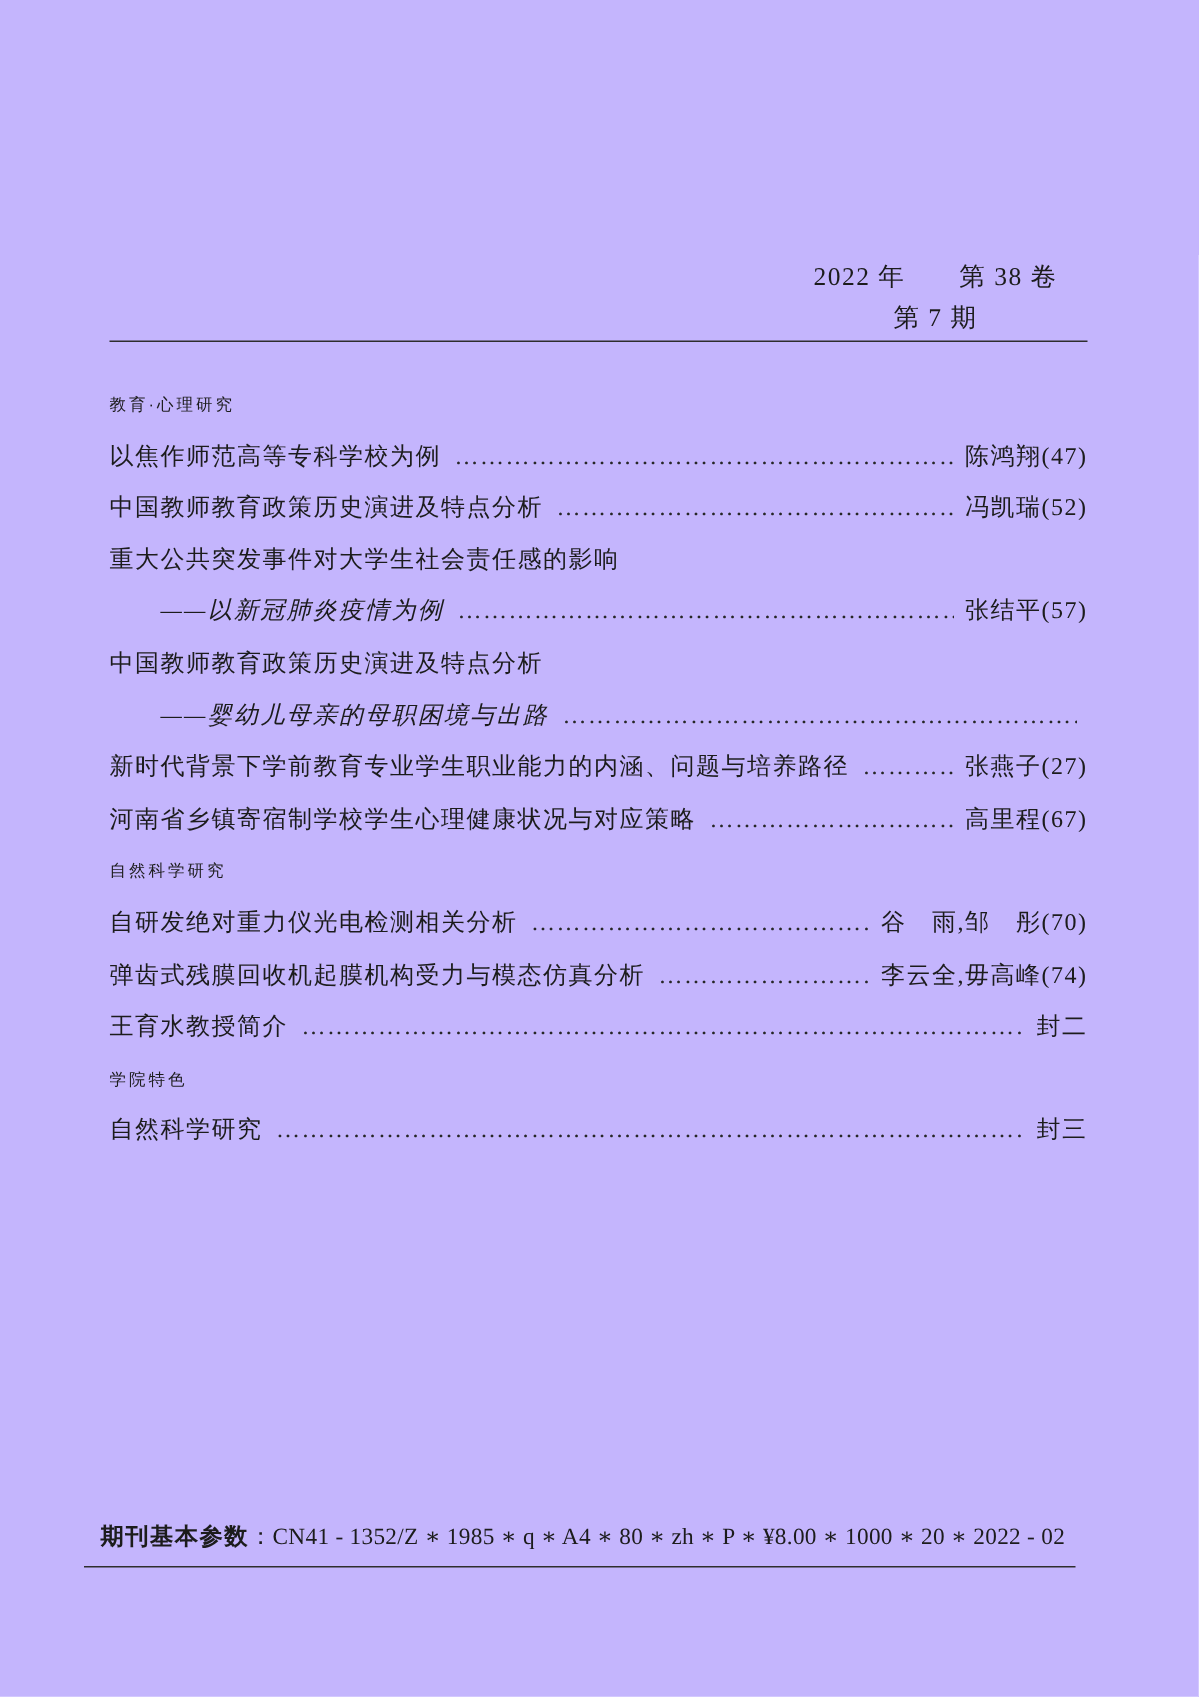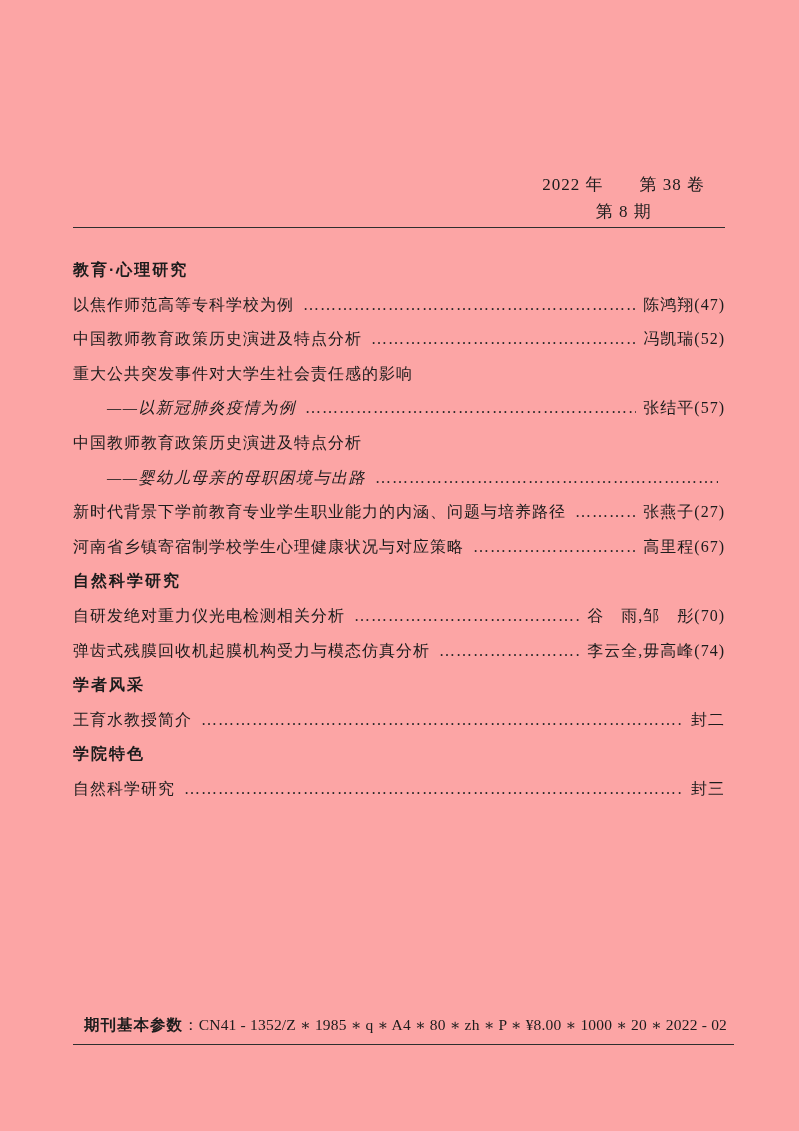--- a/index.html
+++ b/index.html
@@ -4,21 +4,21 @@
 <style>
   html,body{margin:0;padding:0;}
   body{
     width:799px;height:1131px;
     background:#ffffff;
     position:relative;
     font-family:"Liberation Serif","DejaVu Serif",serif;
     color:#1c1c1c;
     overflow:hidden;
   }
-  .page{position:absolute;inset:0;background:#fca5a5;}
+  .page{position:absolute;inset:0;background:#c4b5fd;}
 
   
   .masthead{
     position:absolute;
     top:171px;right:94px;
     text-align:center;
     font-size:17px;
     line-height:27px;
     letter-spacing:1px;
     white-space:nowrap;
@@ -40,22 +40,22 @@
     display:flex;
     align-items:baseline;
     height:34.6px;
     line-height:34.6px;
     font-size:16px;
     letter-spacing:1px;
     white-space:nowrap;
   }
   .sec{
     font-family:"Liberation Sans","DejaVu Sans",sans-serif;
-    font-weight:bold;
-    font-size:16px;
+    font-weight:normal;
+    font-size:11px;
     letter-spacing:2px;
   }
   .t{flex:0 0 auto;}
   .t.sub{
     padding-left:34px;
     font-style:italic;
     letter-spacing:1.5px;
   }
   .leader{
     flex:1 1 auto;
@@ -65,42 +65,42 @@
     letter-spacing:1px;
   }
   .leader::after{
     content:"……………………………………………………………………………………………………………………";
   }
   .ref{flex:0 0 auto;}
 
   
   .imprint{
     position:absolute;
-    left:73px;top:1014px;width:650px;
+    left:56px;top:1014px;width:650px;
     border-bottom:1.6px solid #2e2e2e;
     padding:0 0 8px 11px;
     font-size:15.5px;
     line-height:22px;
     white-space:nowrap;
     letter-spacing:0.2px;
   }
   .imprint .lbl{
     font-family:"Liberation Sans","DejaVu Sans",sans-serif;
     font-weight:bold;
     letter-spacing:1px;
   }
 </style>
 </head>
 <body>
 
 <div class="page">
 
   <div class="masthead">
     <div>2022 年　　第 38 卷</div>
-    <div>第 8 期</div>
+    <div>第 7 期</div>
   </div>
 
   <div class="top-rule"></div>
 
   <div class="toc" id="toc">
       <div class="row">
         <span class="sec">教育·心理研究</span>
       </div>
       <div class="row">
         <span class="t">以焦作师范高等专科学校为例</span>
@@ -144,23 +144,20 @@
         <span class="t">自研发绝对重力仪光电检测相关分析</span>
         <span class="leader"></span>
         <span class="ref">谷　雨,邹　彤(70)</span>
       </div>
       <div class="row">
         <span class="t">弹齿式残膜回收机起膜机构受力与模态仿真分析</span>
         <span class="leader"></span>
         <span class="ref">李云全,毋高峰(74)</span>
       </div>
       <div class="row">
-        <span class="sec">学者风采</span>
-      </div>
-      <div class="row">
         <span class="t">王育水教授简介</span>
         <span class="leader"></span>
         <span class="ref">封二</span>
       </div>
       <div class="row">
         <span class="sec">学院特色</span>
       </div>
       <div class="row">
         <span class="t">自然科学研究</span>
         <span class="leader"></span>

